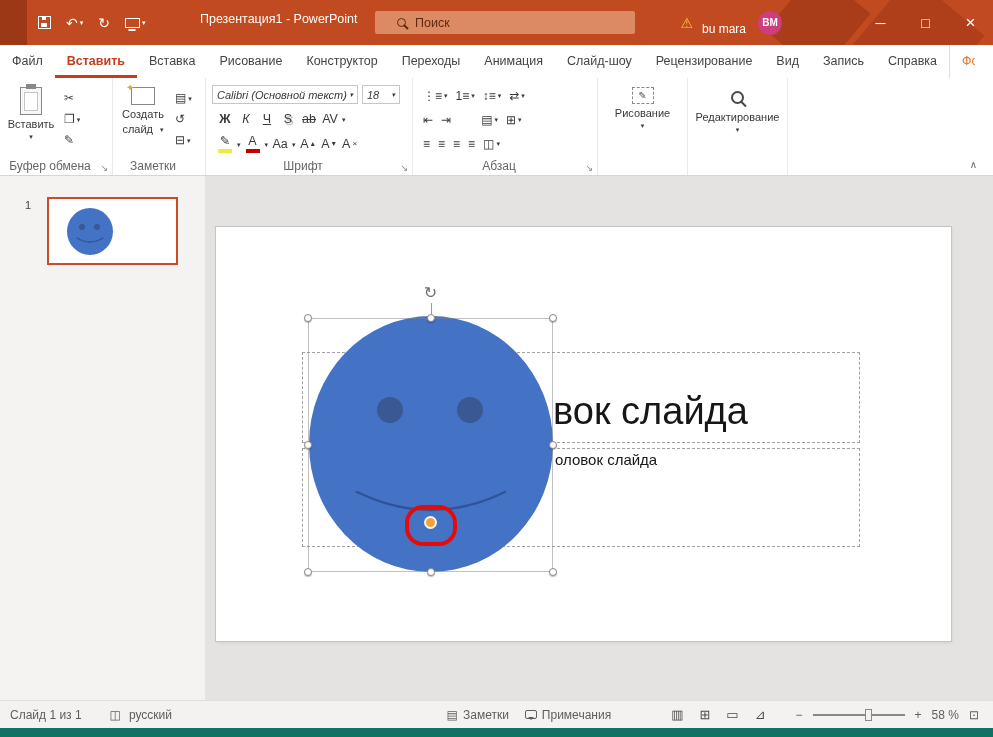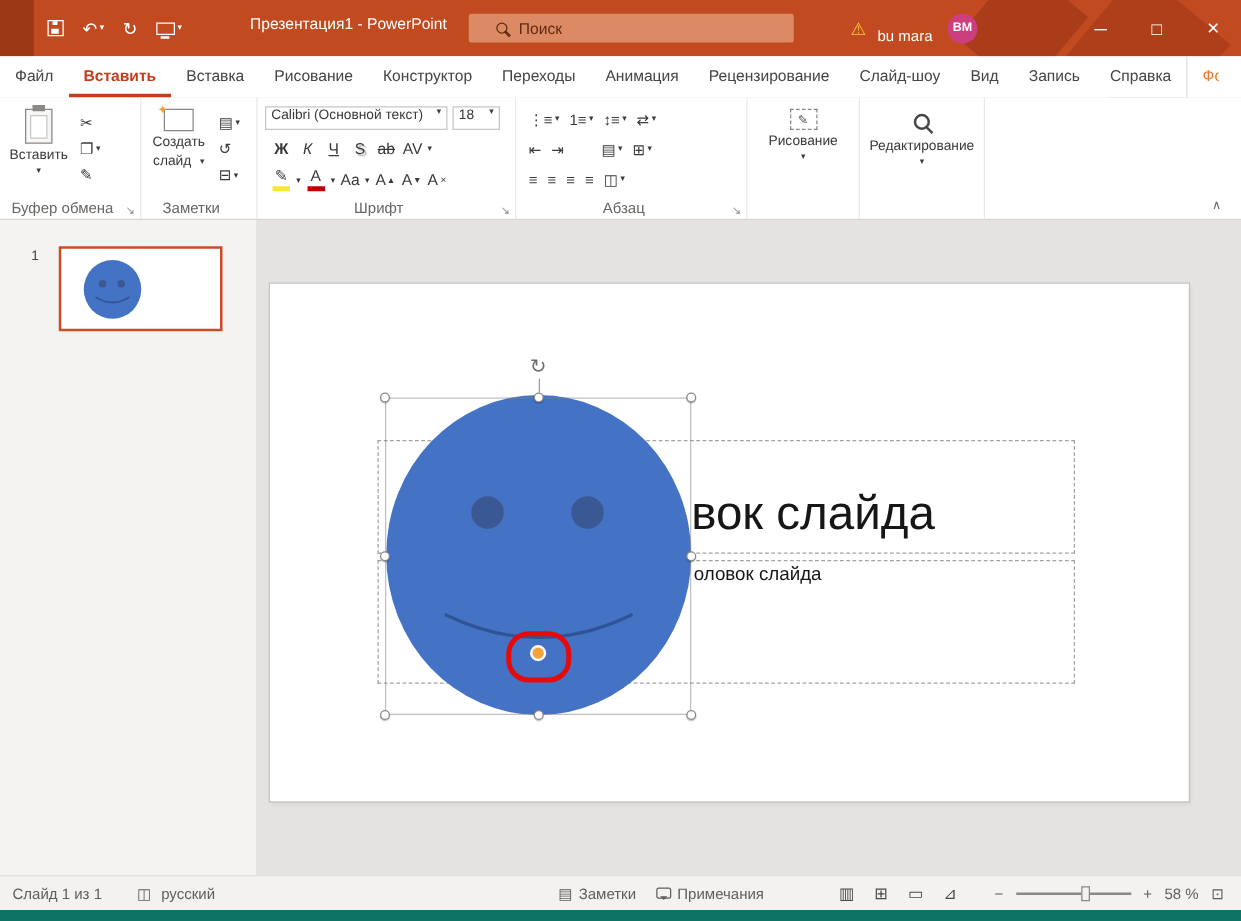--- a/index.html
+++ b/index.html
@@ -44,21 +44,21 @@
   .group-label { position:absolute; bottom:2px; left:0; right:12px; text-align:center; font-size:12px; color:#696663; white-space:nowrap; }
   .launcher { position:absolute; bottom:2px; right:4px; font-size:9px; color:#8a8886; }
   .big-btn { display:flex; flex-direction:column; align-items:center; padding-top:5px; gap:3px; font-size:11px; }
   .clip-icon { position:relative; width:22px; height:28px; border:1.5px solid #8A8886; background:#F8F7F6; }
   .clip-icon::before { content:""; position:absolute; top:-4px; left:50%; width:10px; height:5px; background:#8A8886; transform:translateX(-50%); }
   .clip-icon::after { content:""; position:absolute; top:4px; left:3px; right:3px; bottom:3px; background:#fff; border:1px solid #C8C6C4; }
   .small-col { display:flex; flex-direction:column; gap:7px; padding:9px 6px 0; font-size:12px; }
   .srow { display:flex; align-items:center; gap:2px; }
   .slide-icon { position:relative; width:24px; height:18px; border:1.5px solid #8A8886; background:#fff; }
   .slide-icon .star { position:absolute; top:-6px; left:-6px; color:#E8A33B; font-size:10px; }
-  .combo { height:19px; border:1px solid #C8C6C4; background:#fff; font-size:11px; display:flex; align-items:flex-start; justify-content:space-between; padding:0 4px; white-space:nowrap; }
+  .combo { height:19px; border:1px solid #C8C6C4; background:#fff; font-size:11px; display:flex; align-items:center; justify-content:space-between; padding:0 4px; white-space:nowrap;font-style:italic; }
   .frow { display:flex; align-items:center; gap:4px; margin:3px 2px 0; }
   .frow2 { display:flex; align-items:center; gap:3px; margin:5px 2px 0 6px; font-size:12.5px; height:20px; }
   .fbtn { min-width:18px; height:20px; display:flex; flex-direction:column; align-items:center; justify-content:center; line-height:1; }
   .fbtn .bar { width:14px; height:4px; margin-top:1px; }
   .b { font-weight:bold; } .i { font-style:italic; } .u { text-decoration:underline; }
   .sh { text-shadow:1.5px 1.5px 1px #aaa; } .st { text-decoration:line-through; }
   .tiny { font-size:8px; }
   .prow { display:flex; align-items:center; gap:8px; height:21px; margin:3px 0 0 6px; font-size:12px; }
   .draw-icon { position:relative; width:22px; height:17px; border:1.5px dashed #8A8886; display:flex; align-items:center; justify-content:center; font-size:10px; color:#555; }
   .mag2 { position:relative; width:13px; height:13px; border:2px solid #4A4846; border-radius:50%; margin:4px; }
@@ -147,22 +147,22 @@
   </header>
 
   <nav class="tabs">
     <span class="tab">Файл</span>
     <span class="tab active">Вставить</span>
     <span class="tab">Вставка</span>
     <span class="tab">Рисование</span>
     <span class="tab">Конструктор</span>
     <span class="tab">Переходы</span>
     <span class="tab">Анимация</span>
+    <span class="tab">Слайд-шоу</span>
     <span class="tab">Рецензирование</span>
-    <span class="tab">Слайд-шоу</span>
     <span class="tab">Вид</span>
     <span class="tab">Запись</span>
     <span class="tab">Справка</span>
     <span class="tab contextual">Формат фи</span>
   </nav>
 
   <section class="ribbon">
 
     <div class="group" style="width:113px; display:flex;">
       <div class="big-btn" style="width:54px;">

